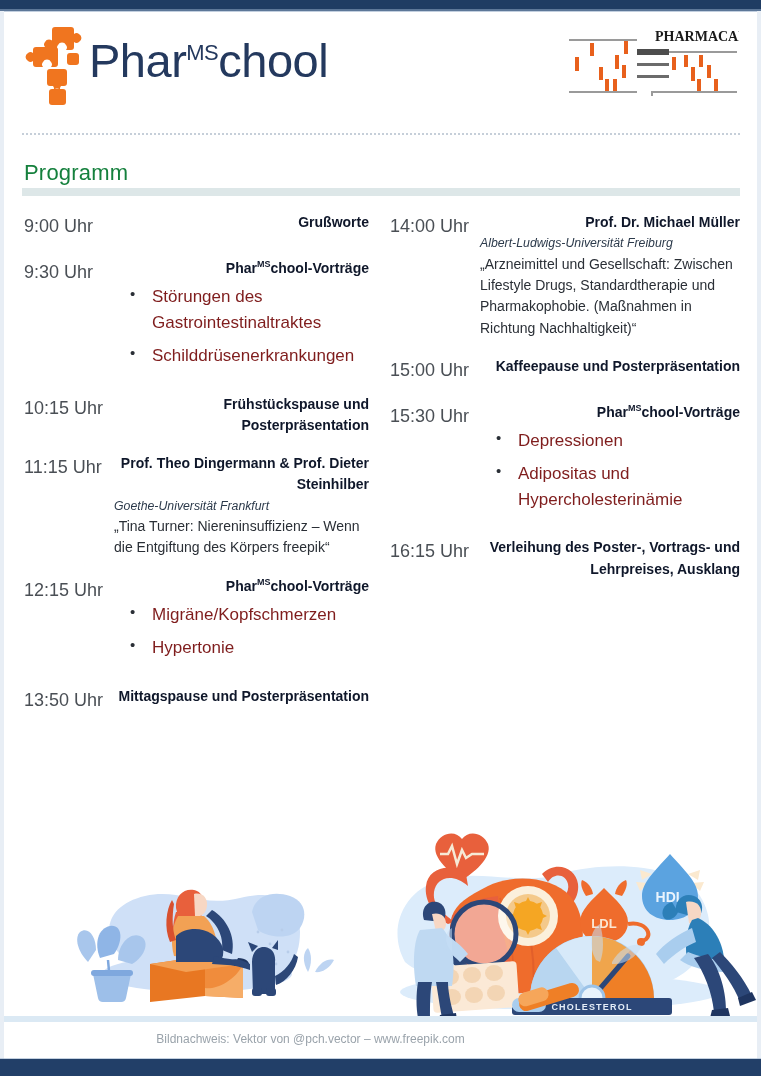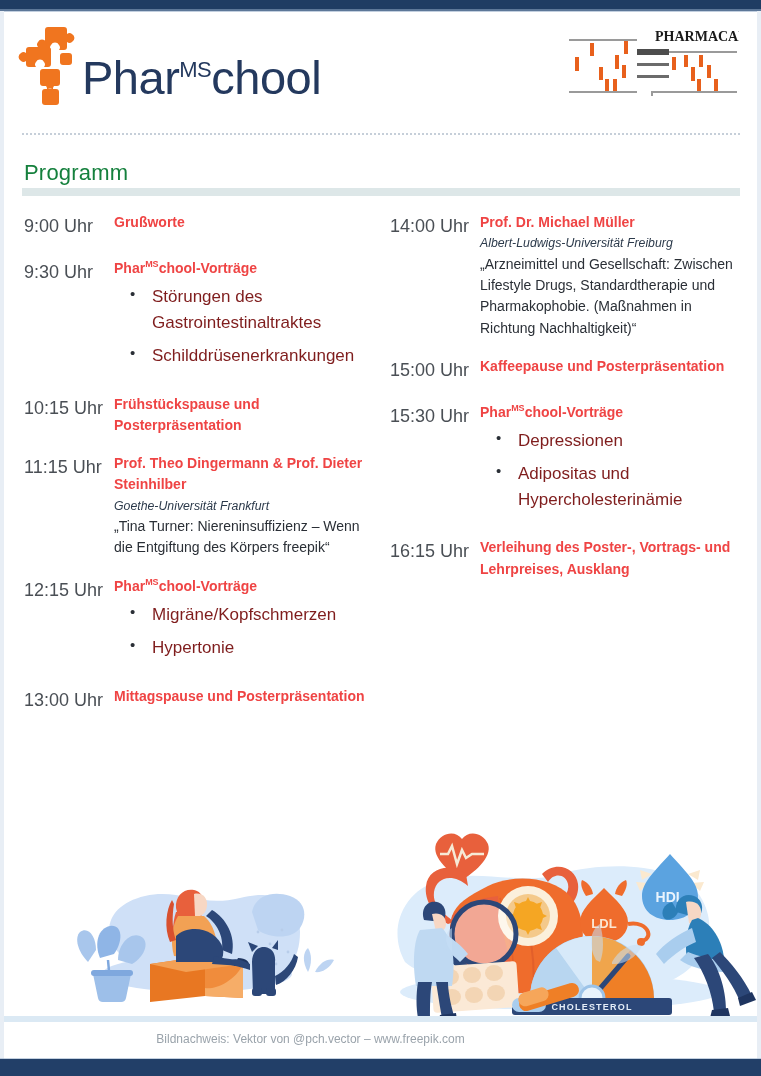--- a/index.html
+++ b/index.html
@@ -53,22 +53,22 @@
     background: #e8eef5;
   }
 
   
   .header {
     position: absolute; left: 0; top: 11px;
     width: 761px; height: 108px;
   }
 
   .logo-wrap {
-    position: absolute; left: 18px; top: 14px;
-    display: flex; align-items: flex-end;
+    position: absolute; left: 25px; top: 14px;
+    display: flex; align-items: center;
   }
   .puzzle { width: 66px; height: 82px; display: block; }
 
   .logo-text {
     font-family: "Liberation Sans", sans-serif;
     font-size: 47px;
     color: #24395e;
     letter-spacing: -0.5px;
     line-height: 1;
     position: relative;
@@ -126,22 +126,23 @@
     color: #4a4f55;
     line-height: 1.55;
     padding-top: 1px;
     white-space: nowrap;
   }
   .entry .body { flex: 1 1 auto; }
 
   .e-title {
     font-size: 14px;
     font-weight: bold;
-    color: #ef4444;
+    color: #0f172a;
     line-height: 1.52;
+    text-align: right;
   }
   .e-title sup { font-size: 9px; vertical-align: super; line-height: 0; }
 
   .e-affil {
     font-size: 12.3px;
     font-style: italic;
     color: #2c3a4b;
     line-height: 1.5;
     margin-top: 1px;
   }
@@ -290,21 +291,21 @@
           <div class="time">12:15 Uhr</div>
           <div class="body">
             <div class="e-title"><span>Phar</span><sup>MS</sup><span>chool-Vorträge</span></div>
             <ul class="bullets">
               <li>Migräne/Kopfschmerzen</li>
               <li>Hypertonie</li>
             </ul>
           </div>
         </div>
         <div class="entry">
-          <div class="time">13:00 Uhr</div>
+          <div class="time">13:50 Uhr</div>
           <div class="body">
             <div class="e-title">Mittagspause und Posterpräsentation</div>
           </div>
         </div>
       </div>
     <div class="col col-right" id="col-right">
         <div class="entry">
           <div class="time">14:00 Uhr</div>
           <div class="body">
             <div class="e-title">Prof. Dr. Michael Müller</div>

